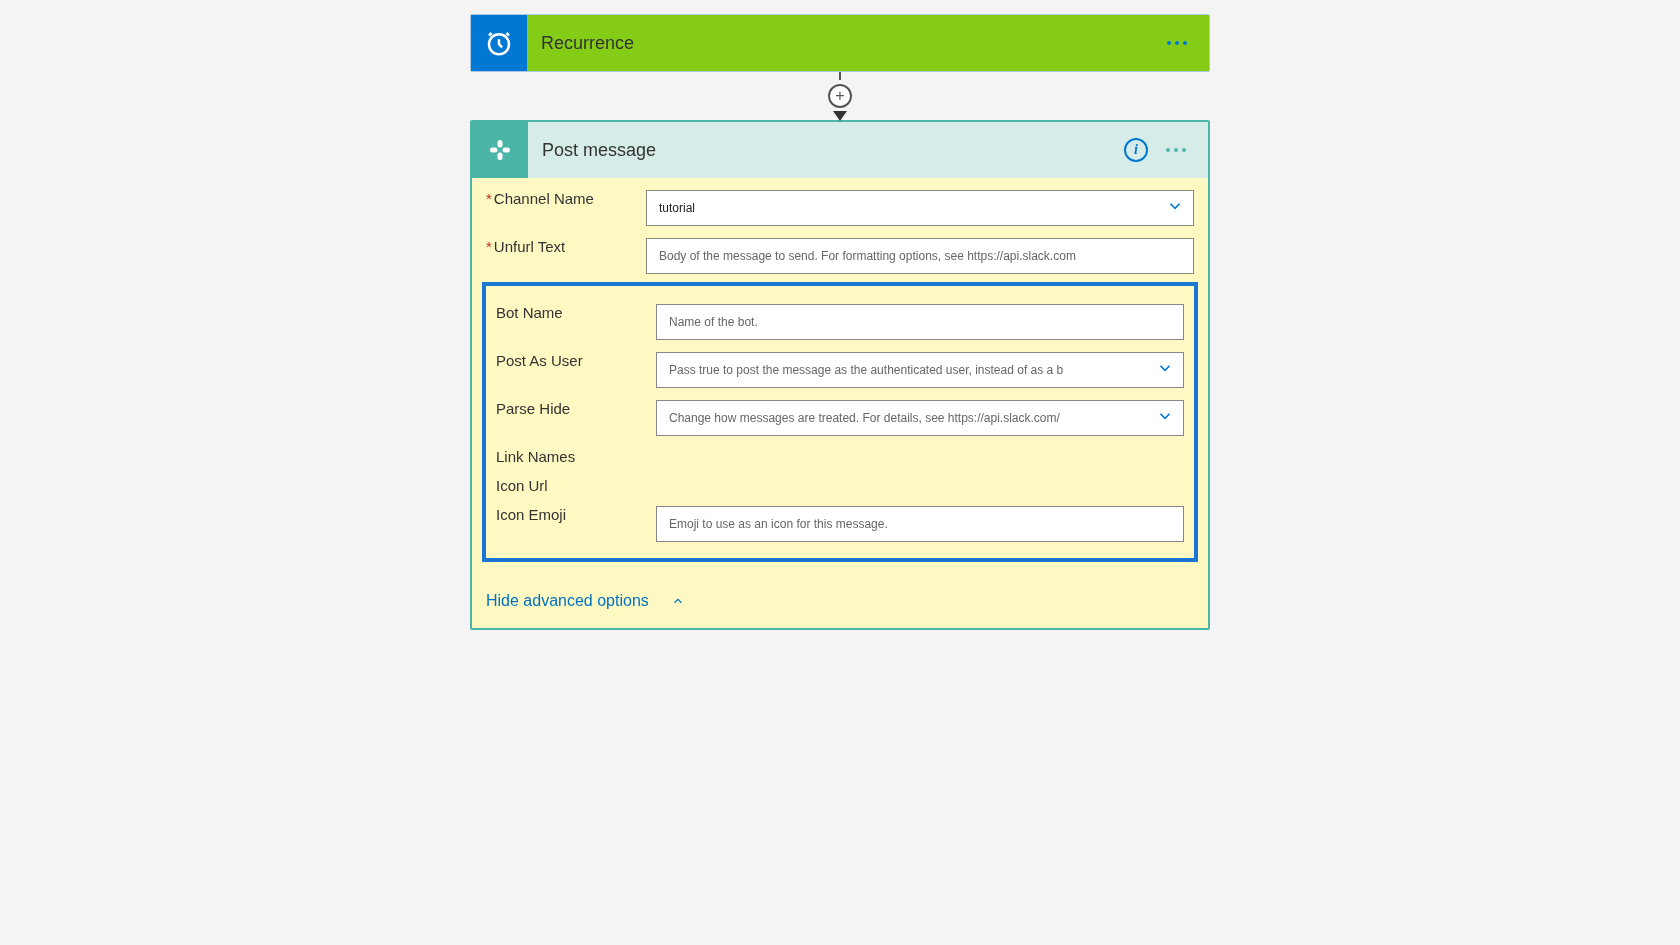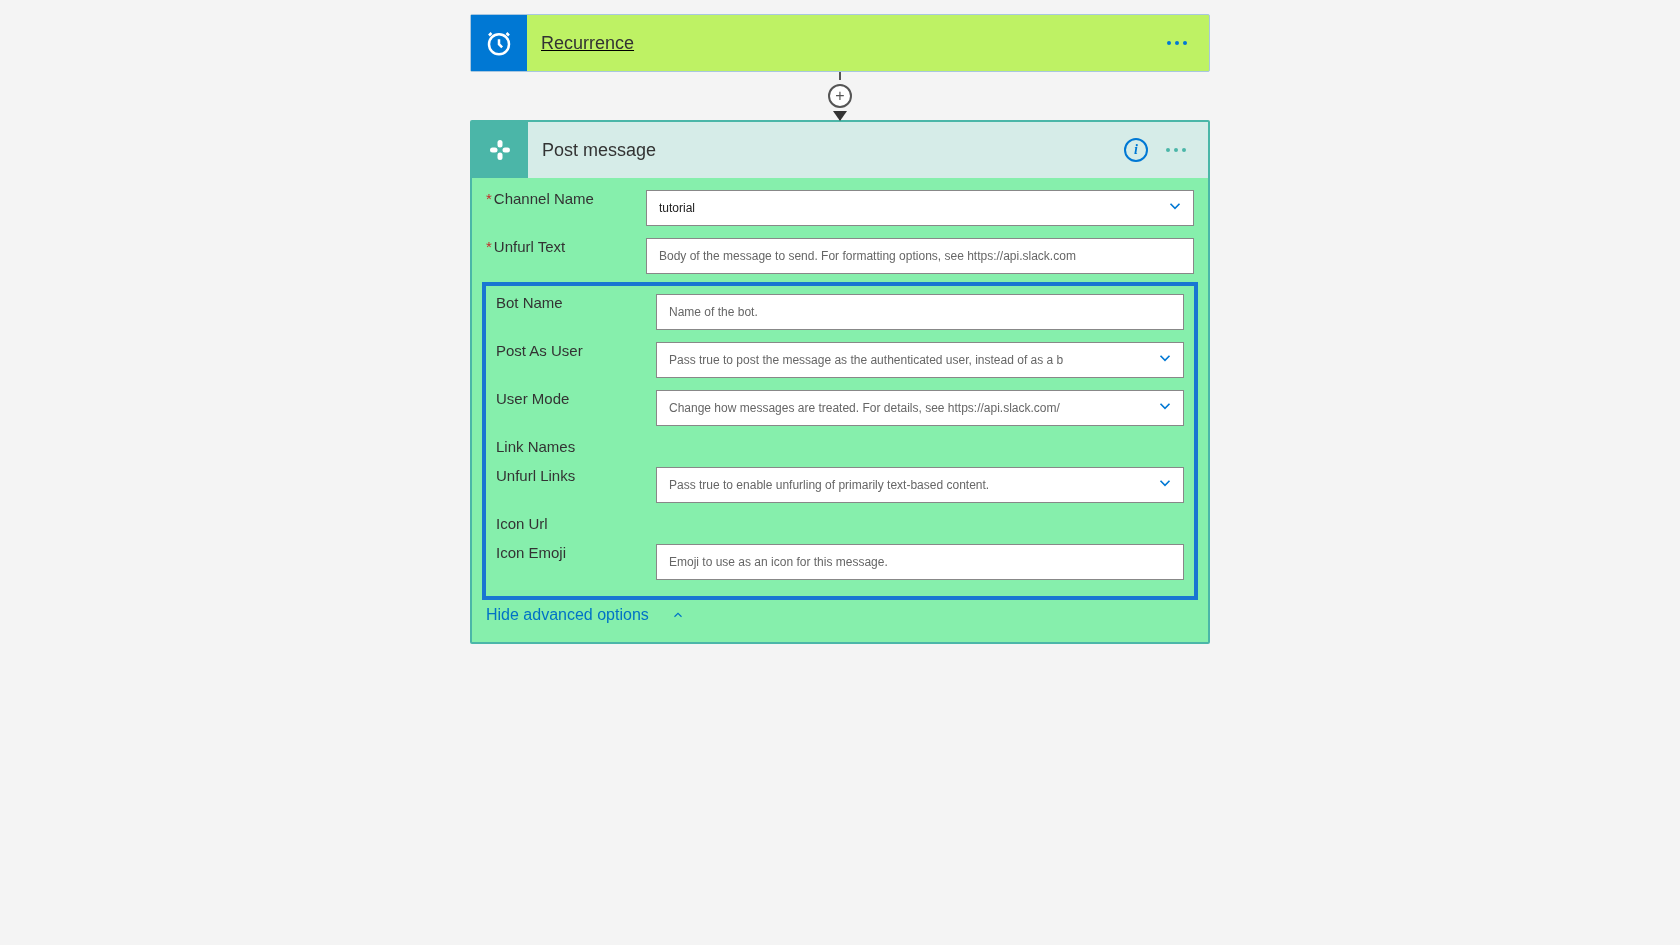--- a/index.html
+++ b/index.html
@@ -1,26 +1,26 @@
 <!DOCTYPE html>
 <html><head>
 <meta charset="utf-8">
 <style>
 * { box-sizing: border-box; margin: 0; padding: 0; font-family: 'Segoe UI', Tahoma, sans-serif; }
 body { background: #f4f4f4; padding: 14px 0 40px; display: flex; flex-direction: column; align-items: center; }
 .flow-col { width: 740px; display: flex; flex-direction: column; align-items: center; }
 
-.card { width: 100%; border: 1px solid #a8c7e0; border-radius: 2px; background: #86efac; }
+.card { width: 100%; border: 1px solid #a8c7e0; border-radius: 2px; background: #fef9c3; }
 .card-header { display: flex; align-items: center; height: 56px; }
 .card-icon { width: 56px; height: 56px; display: flex; align-items: center; justify-content: center; }
 .card-title { flex: 1; font-size: 18px; color: #333; padding-left: 14px; }
 .hdr-actions { display: flex; align-items: center; gap: 18px; padding-right: 22px; }
 
 
-.recurrence-card { background: #bef264; text-decoration: underline; }
+.recurrence-card { background: #84cc16; }
 .recurrence-icon { background: #0078d4; }
 .ellipsis-dots { display: flex; gap: 4px; }
 .ellipsis-dots span { width: 4px; height: 4px; border-radius: 50%; background: #0078d4; }
 
 
 .connector-wrap { position: relative; height: 48px; display: flex; flex-direction: column; align-items: center; justify-content: center; }
 .conn-line { width: 2px; background: #555; position: absolute; }
 .conn-line.top { top: 0; height: 8px; }
 .conn-line.bot { bottom: 0; height: 8px; }
 .add-circle { width: 24px; height: 24px; border: 2px solid #555; border-radius: 50%; background: #fff; display: flex; align-items: center; justify-content: center; z-index: 2; }
@@ -41,21 +41,21 @@
 .field-input-wrap { flex: 1; position: relative; }
 .field-input, .field-select {
   width: 100%; height: 36px; border: 1px solid #888; padding: 0 38px 0 12px;
   font-size: 12px; color: #333; background: #fff; outline: none;
 }
 .field-input::placeholder, .select-placeholder { color: #666; }
 .field-input.with-value { color: #222; }
 .chevron { position: absolute; right: 10px; top: 50%; transform: translateY(-50%); pointer-events: none; }
 .chevron svg { width: 18px; height: 18px; stroke: #0078d4; stroke-width: 2.2; fill: none; }
 
-.highlight-box { border: 4px solid #1976d2; padding: 8px 10px 4px; margin: -4px -4px 2px; }
+.highlight-box { border: 4px solid #1976d2; padding: 18px 10px 4px; margin: -4px -4px 26px; }
 
 .hide-adv { display: flex; align-items: center; gap: 22px; padding: 0 14px 18px; cursor: pointer; }
 .hide-adv-text { color: #0072c6; font-size: 16px; }
 .hide-adv-chev { width: 14px; height: 14px; stroke: #0072c6; stroke-width: 2; fill: none; }
 
 .footer-actions { margin-top: 58px; display: flex; gap: 22px; }
 .footer-btn { min-width: 150px; height: 42px; background: #fff; border: 1px solid #888; font-size: 16px; color: #333; cursor: pointer; padding: 0 28px; }
 
 
 .text-caret { position: absolute; width: 1px; height: 22px; background: #000; }
@@ -147,42 +147,33 @@
           <div class="field-label">Post As User</div>
           <div class="field-input-wrap">
             <input class="field-input" readonly="" placeholder="Pass true to post the message as the authenticated user, instead of as a b" style="">
             <span class="chevron"><svg viewBox="0 0 24 24">
                   <path d="M6 9l6 6 6-6"></path>
                 </svg></span>
           </div>
         </div>
 
         <div class="field-row">
-          <div class="field-label">User Mode</div>
+          <div class="field-label">Parse Hide</div>
           <div class="field-input-wrap">
             <input class="field-input" readonly="" placeholder="Change how messages are treated. For details, see https://api.slack.com/" style="">
             <span class="chevron"><svg viewBox="0 0 24 24">
                   <path d="M6 9l6 6 6-6"></path>
                 </svg></span>
           </div>
         </div>
 
         <div class="field-row">
           <div class="field-label">Link Names</div>
         </div>
 
-        <div class="field-row">
-          <div class="field-label">Unfurl Links</div>
-          <div class="field-input-wrap">
-            <input class="field-input" readonly="" placeholder="Pass true to enable unfurling of primarily text-based content." style="">
-            <span class="chevron"><svg viewBox="0 0 24 24">
-                  <path d="M6 9l6 6 6-6"></path>
-                </svg></span>
-          </div>
-        </div>
 
 
         <div class="field-row">
           <div class="field-label">Icon Url</div>
         </div>
 
         <div class="field-row">
           <div class="field-label">Icon Emoji</div>
           <div class="field-input-wrap">
             <input class="field-input" placeholder="Emoji to use as an icon for this message." style="">

